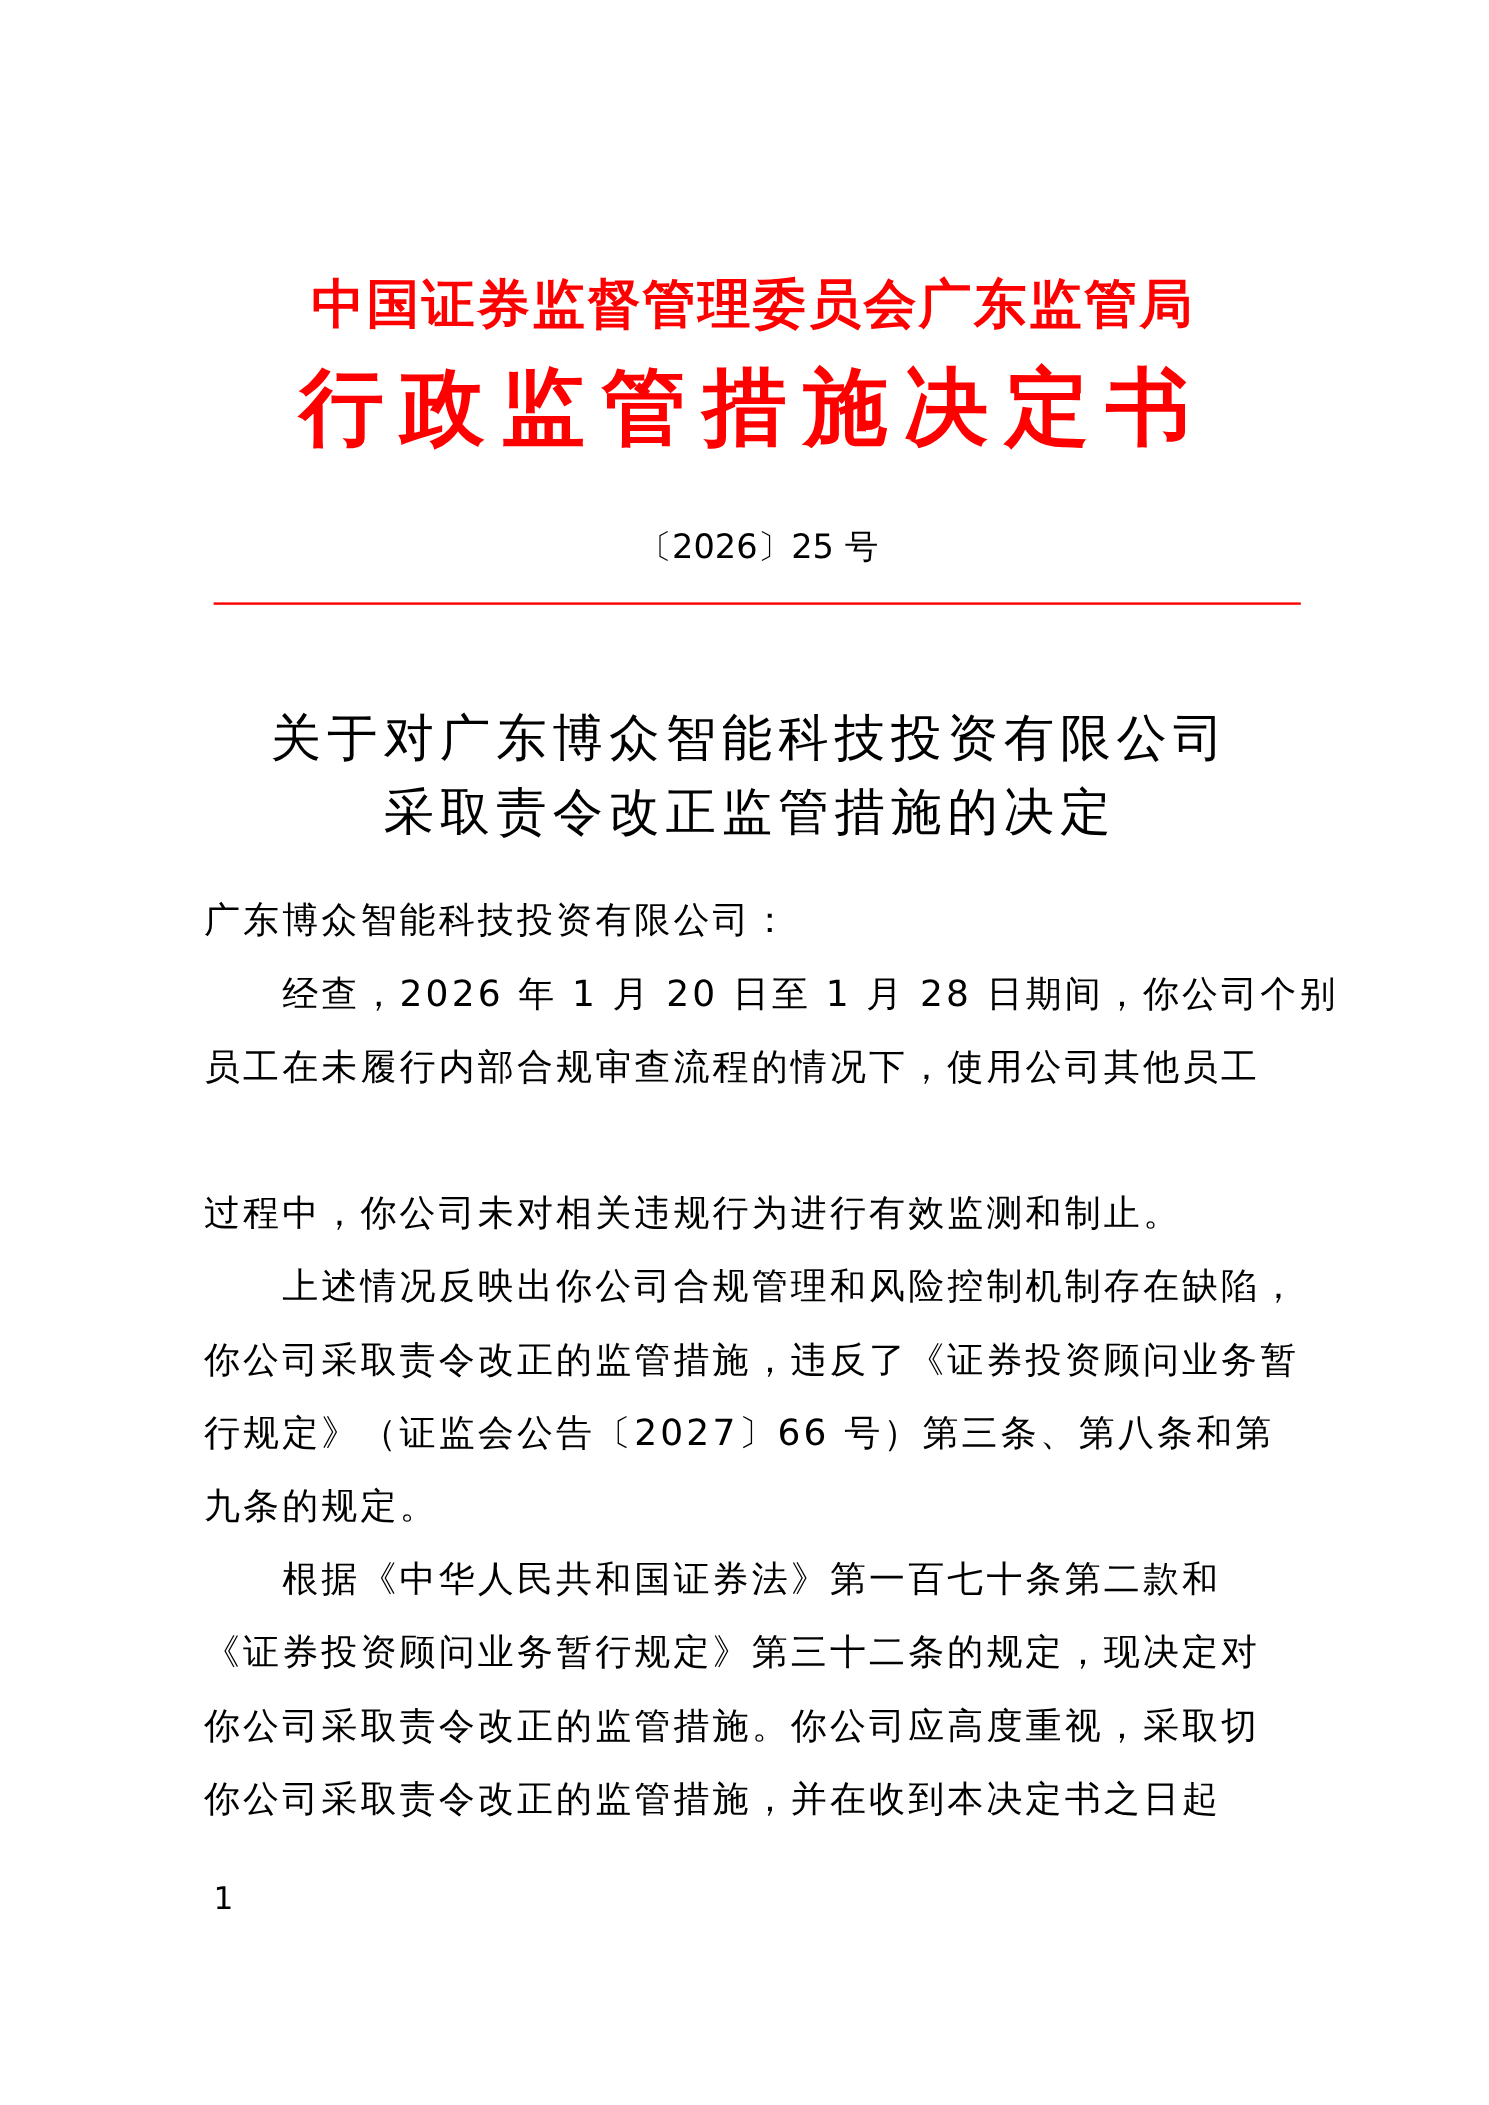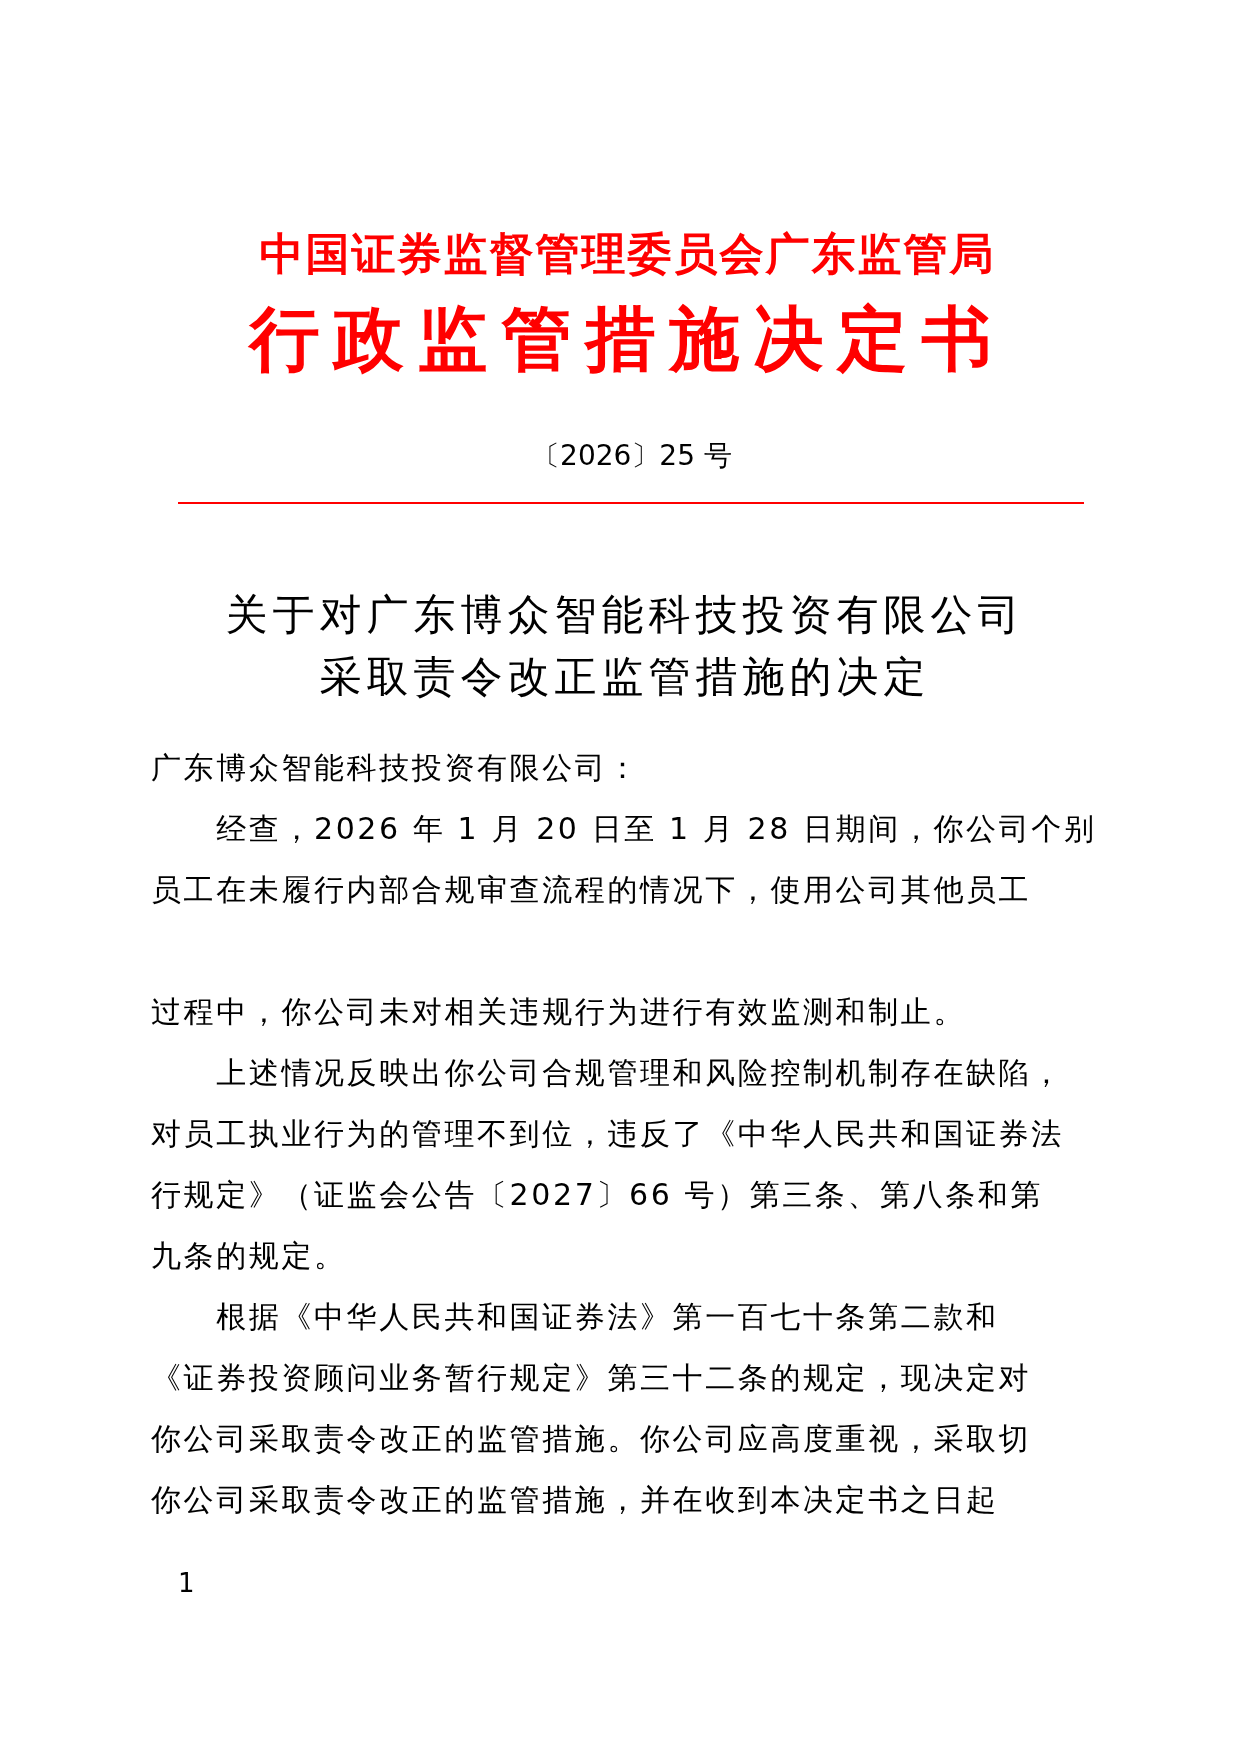--- a/index.html
+++ b/index.html
@@ -73,21 +73,21 @@
       text-align: center;
       font-size: 42px;
       line-height: 60px;
       letter-spacing: 5px;
       white-space: nowrap;
     }
     .subject.l1 { top: 585px; }
     .subject.l2 { top: 647px; }
     .body-line {
       position: absolute;
-      left: 151px;
+      left: 170px;
       width: 916px;
       font-size: 30px;
       line-height: 40px;
       height: 40px;
       white-space: nowrap;
       letter-spacing: 2.6px;
     }
     .page-number {
       position: absolute;
       left: 178px;
@@ -107,21 +107,21 @@
   <div class="red-rule"></div>
 
   <div class="subject l1">关于对广东博众智能科技投资有限公司</div>
   <div class="subject l2">采取责令改正监管措施的决定</div>
 
   <div class="body-line" style="top:748px;">广东博众智能科技投资有限公司：</div>
   <div class="body-line" style="top:809px;">　　经查，2026 年 1 月 20 日至 1 月 28 日期间，你公司个别</div>
   <div class="body-line" style="top:870px;">员工在未履行内部合规审查流程的情况下，使用公司其他员工</div>
   <div class="body-line" style="top:992px;">过程中，你公司未对相关违规行为进行有效监测和制止。</div>
   <div class="body-line" style="top:1053px;">　　上述情况反映出你公司合规管理和风险控制机制存在缺陷，</div>
-  <div class="body-line" style="top:1114px;">对员工执业行为的管理不到位，违反了《中华人民共和国证券法</div>
+  <div class="body-line" style="top:1114px;">你公司采取责令改正的监管措施，违反了《证券投资顾问业务暂</div>
   <div class="body-line" style="top:1175px;">行规定》（证监会公告〔2027〕66 号）第三条、第八条和第</div>
   <div class="body-line" style="top:1236px;">九条的规定。</div>
   <div class="body-line" style="top:1297px;">　　根据《中华人民共和国证券法》第一百七十条第二款和</div>
   <div class="body-line" style="top:1358px;">《证券投资顾问业务暂行规定》第三十二条的规定，现决定对</div>
   <div class="body-line" style="top:1419px;">你公司采取责令改正的监管措施。你公司应高度重视，采取切</div>
   <div class="body-line" style="top:1480px;">你公司采取责令改正的监管措施，并在收到本决定书之日起</div>
 
   <div class="page-number">1</div>
 </div>
 

